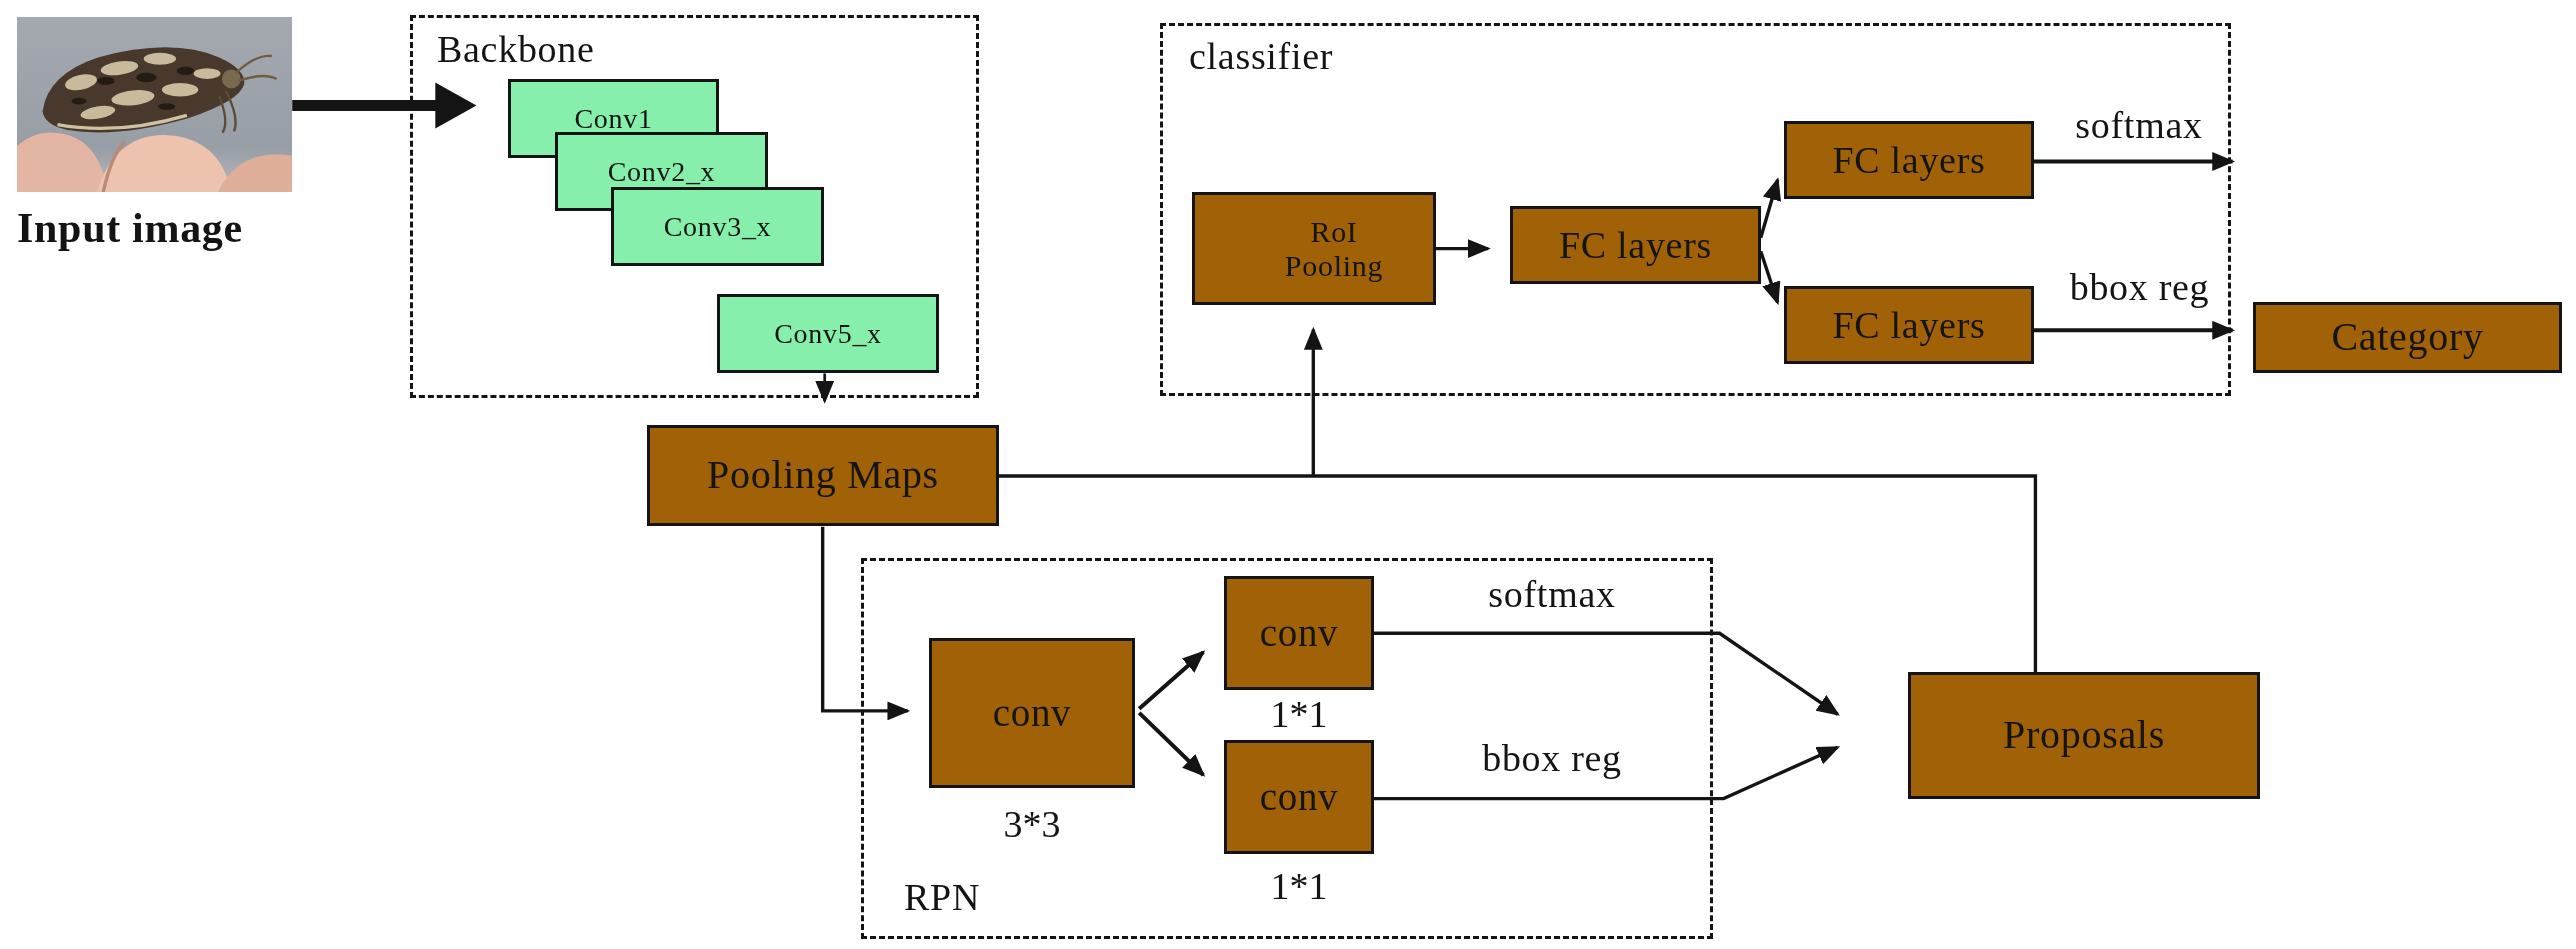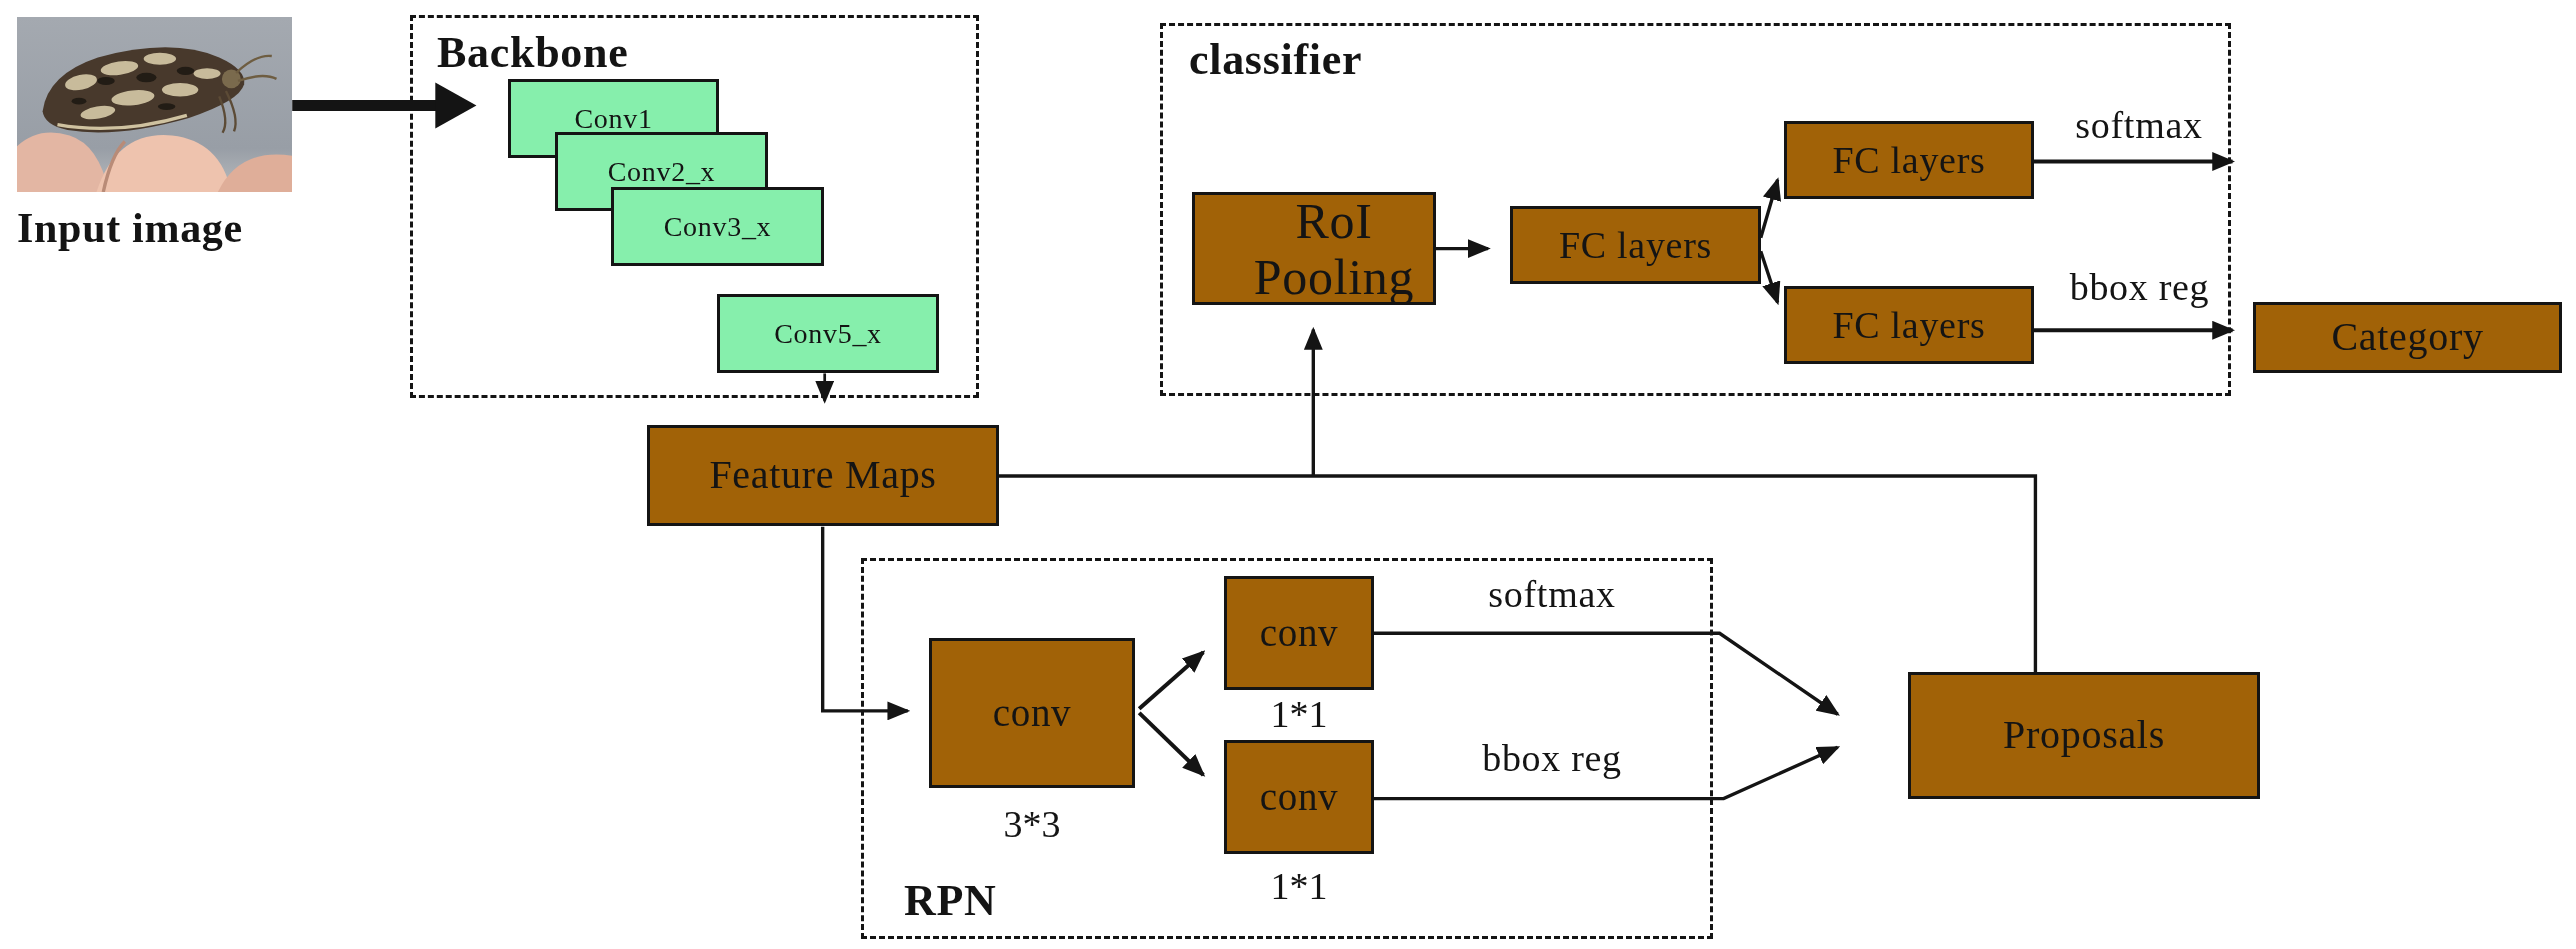--- a/index.html
+++ b/index.html
@@ -10,21 +10,21 @@
   svg.wires{position:absolute;left:0;top:0;width:2576px;height:950px;}
   .node{
     position:absolute;background:#a16207;border:3.4px solid #141414;
     display:flex;align-items:center;justify-content:center;
     font-size:40px;letter-spacing:0.7px;text-align:center;line-height:1.12;
     box-sizing:border-box;
   }
   .group{
     position:absolute;border:3.4px dashed #141414;background:transparent;box-sizing:border-box;
   }
-  .title{position:absolute;font-weight:bold;font-size:44px;letter-spacing:0.7px;white-space:nowrap;}
+  .title{position:absolute;font-weight:normal;font-size:38px;letter-spacing:0.7px;white-space:nowrap;}
   .caption{position:absolute;font-weight:bold;font-size:42px;letter-spacing:0.7px;text-align:left;}
   .convcard{
     position:absolute;background:#86efac;border:3.4px solid #141414;box-sizing:border-box;
     display:flex;align-items:center;justify-content:center;font-size:28px;letter-spacing:0.7px;
   }
   .freelabel{
     position:absolute;font-size:38px;letter-spacing:0.7px;text-align:center;white-space:nowrap;
   }
   .kernel{position:absolute;font-size:38px;text-align:center;}
   .photo{position:absolute;left:17px;top:17px;width:275px;height:175px;}
@@ -121,21 +121,21 @@
     <span>Conv2_x</span>
   </div>
   <div class="convcard" style="left:611px;top:187px;width:213px;height:79px;z-index:3;justify-content:center;">
     <span>Conv3_x</span>
   </div>
   <div class="convcard" style="left:717px;top:294px;width:222px;height:79px;z-index:5;">
     <span>Conv5_x</span>
   </div>
 
   <div class="node" style="left:647px;top:425px;width:352px;height:101px;">
-    <span>Feature Maps</span>
+    <span>Pooling Maps</span>
   </div>
 
   <div class="group" style="left:861px;top:558px;width:852px;height:381px;"></div>
   <div class="title" style="left:904px;top:875px;">RPN</div>
 
   <div class="node" style="left:929px;top:638px;width:206px;height:150px;font-size:39px;">
     <span>conv</span>
   </div>
   <div class="kernel" style="left:929px;top:802px;width:206px;">3*3</div>
 
@@ -152,21 +152,21 @@
   <div class="freelabel" style="left:1417px;top:572px;width:270px;">softmax</div>
   <div class="freelabel" style="left:1417px;top:736px;width:270px;">bbox reg</div>
 
   <div class="node" style="left:1908px;top:672px;width:352px;height:127px;">
     <span>Proposals</span>
   </div>
 
   <div class="group" style="left:1160px;top:23px;width:1071px;height:373px;"></div>
   <div class="title" style="left:1189px;top:34px;">classifier</div>
 
-  <div class="node" style="left:1192px;top:192px;width:244px;height:113px;flex-direction:column;font-size:50px;padding-left:40px;">
+  <div class="node" style="left:1192px;top:192px;width:244px;height:113px;flex-direction:column;font-size:30px;padding-left:40px;">
     <span>RoI</span>
     <span>Pooling</span>
   </div>
 
   <div class="node" style="left:1510px;top:206px;width:251px;height:78px;font-size:38px;">
     <span>FC layers</span>
   </div>
   <div class="node" style="left:1784px;top:121px;width:250px;height:78px;font-size:38px;">
     <span>FC layers</span>
   </div>

